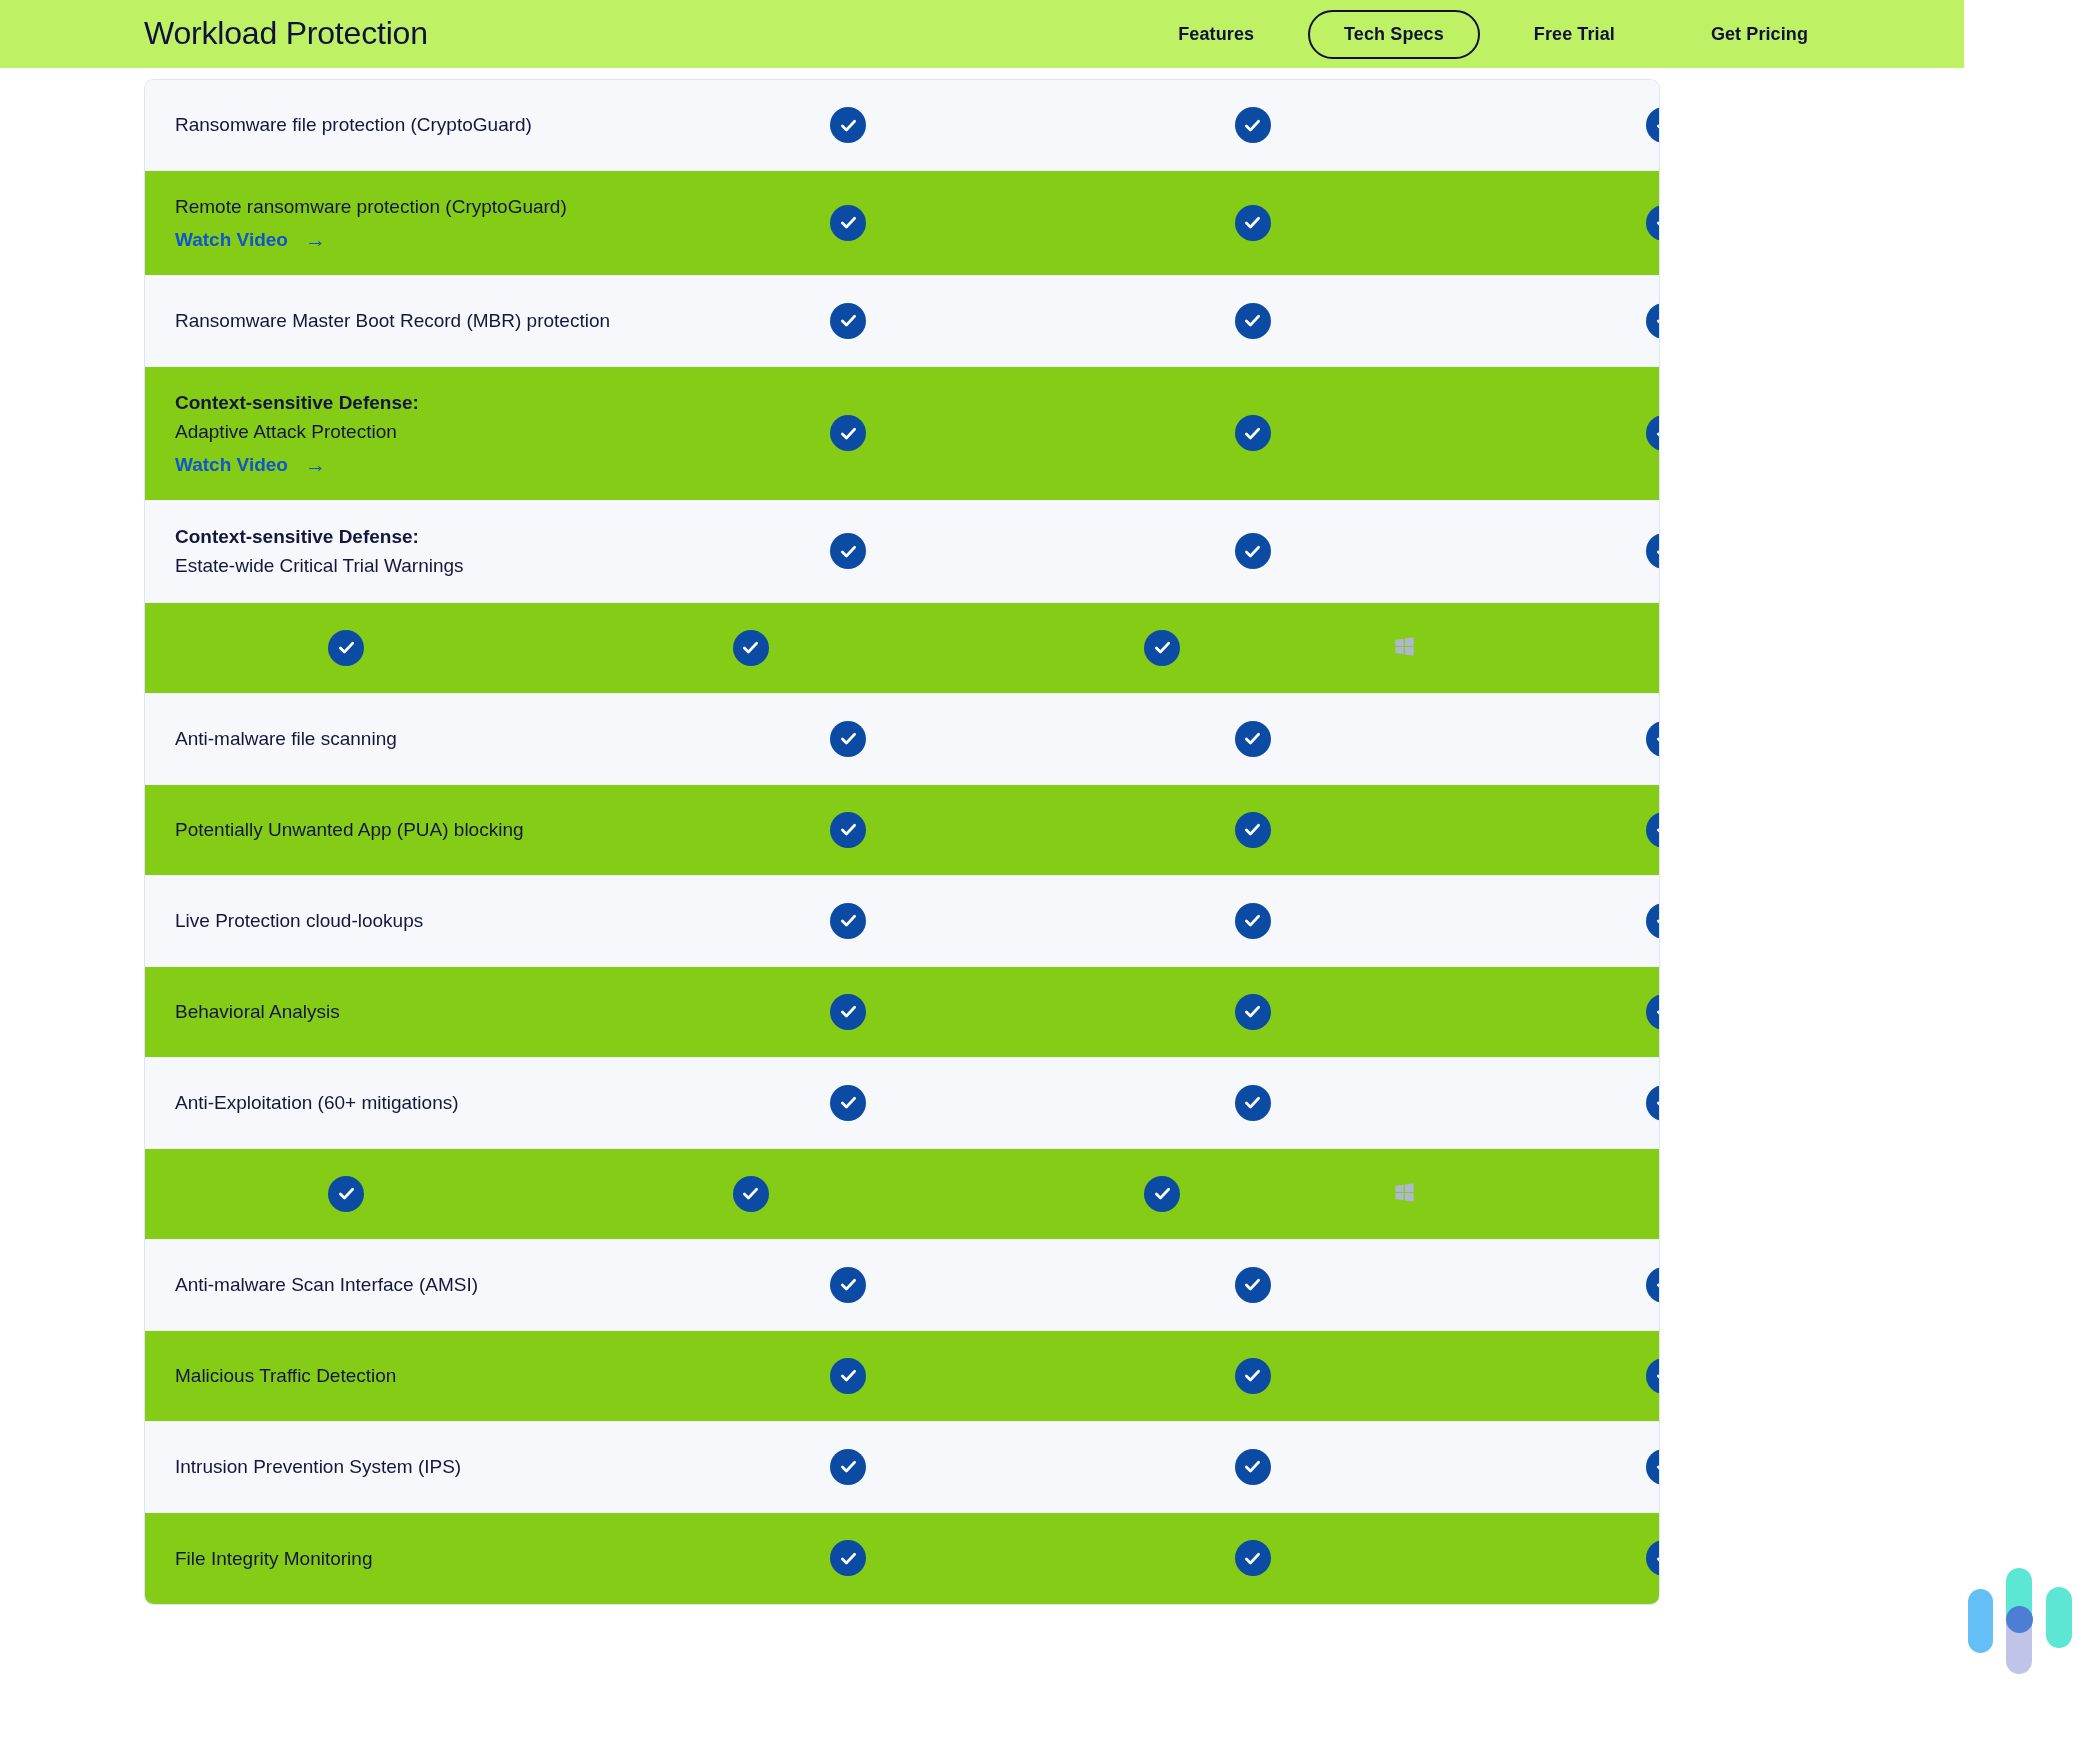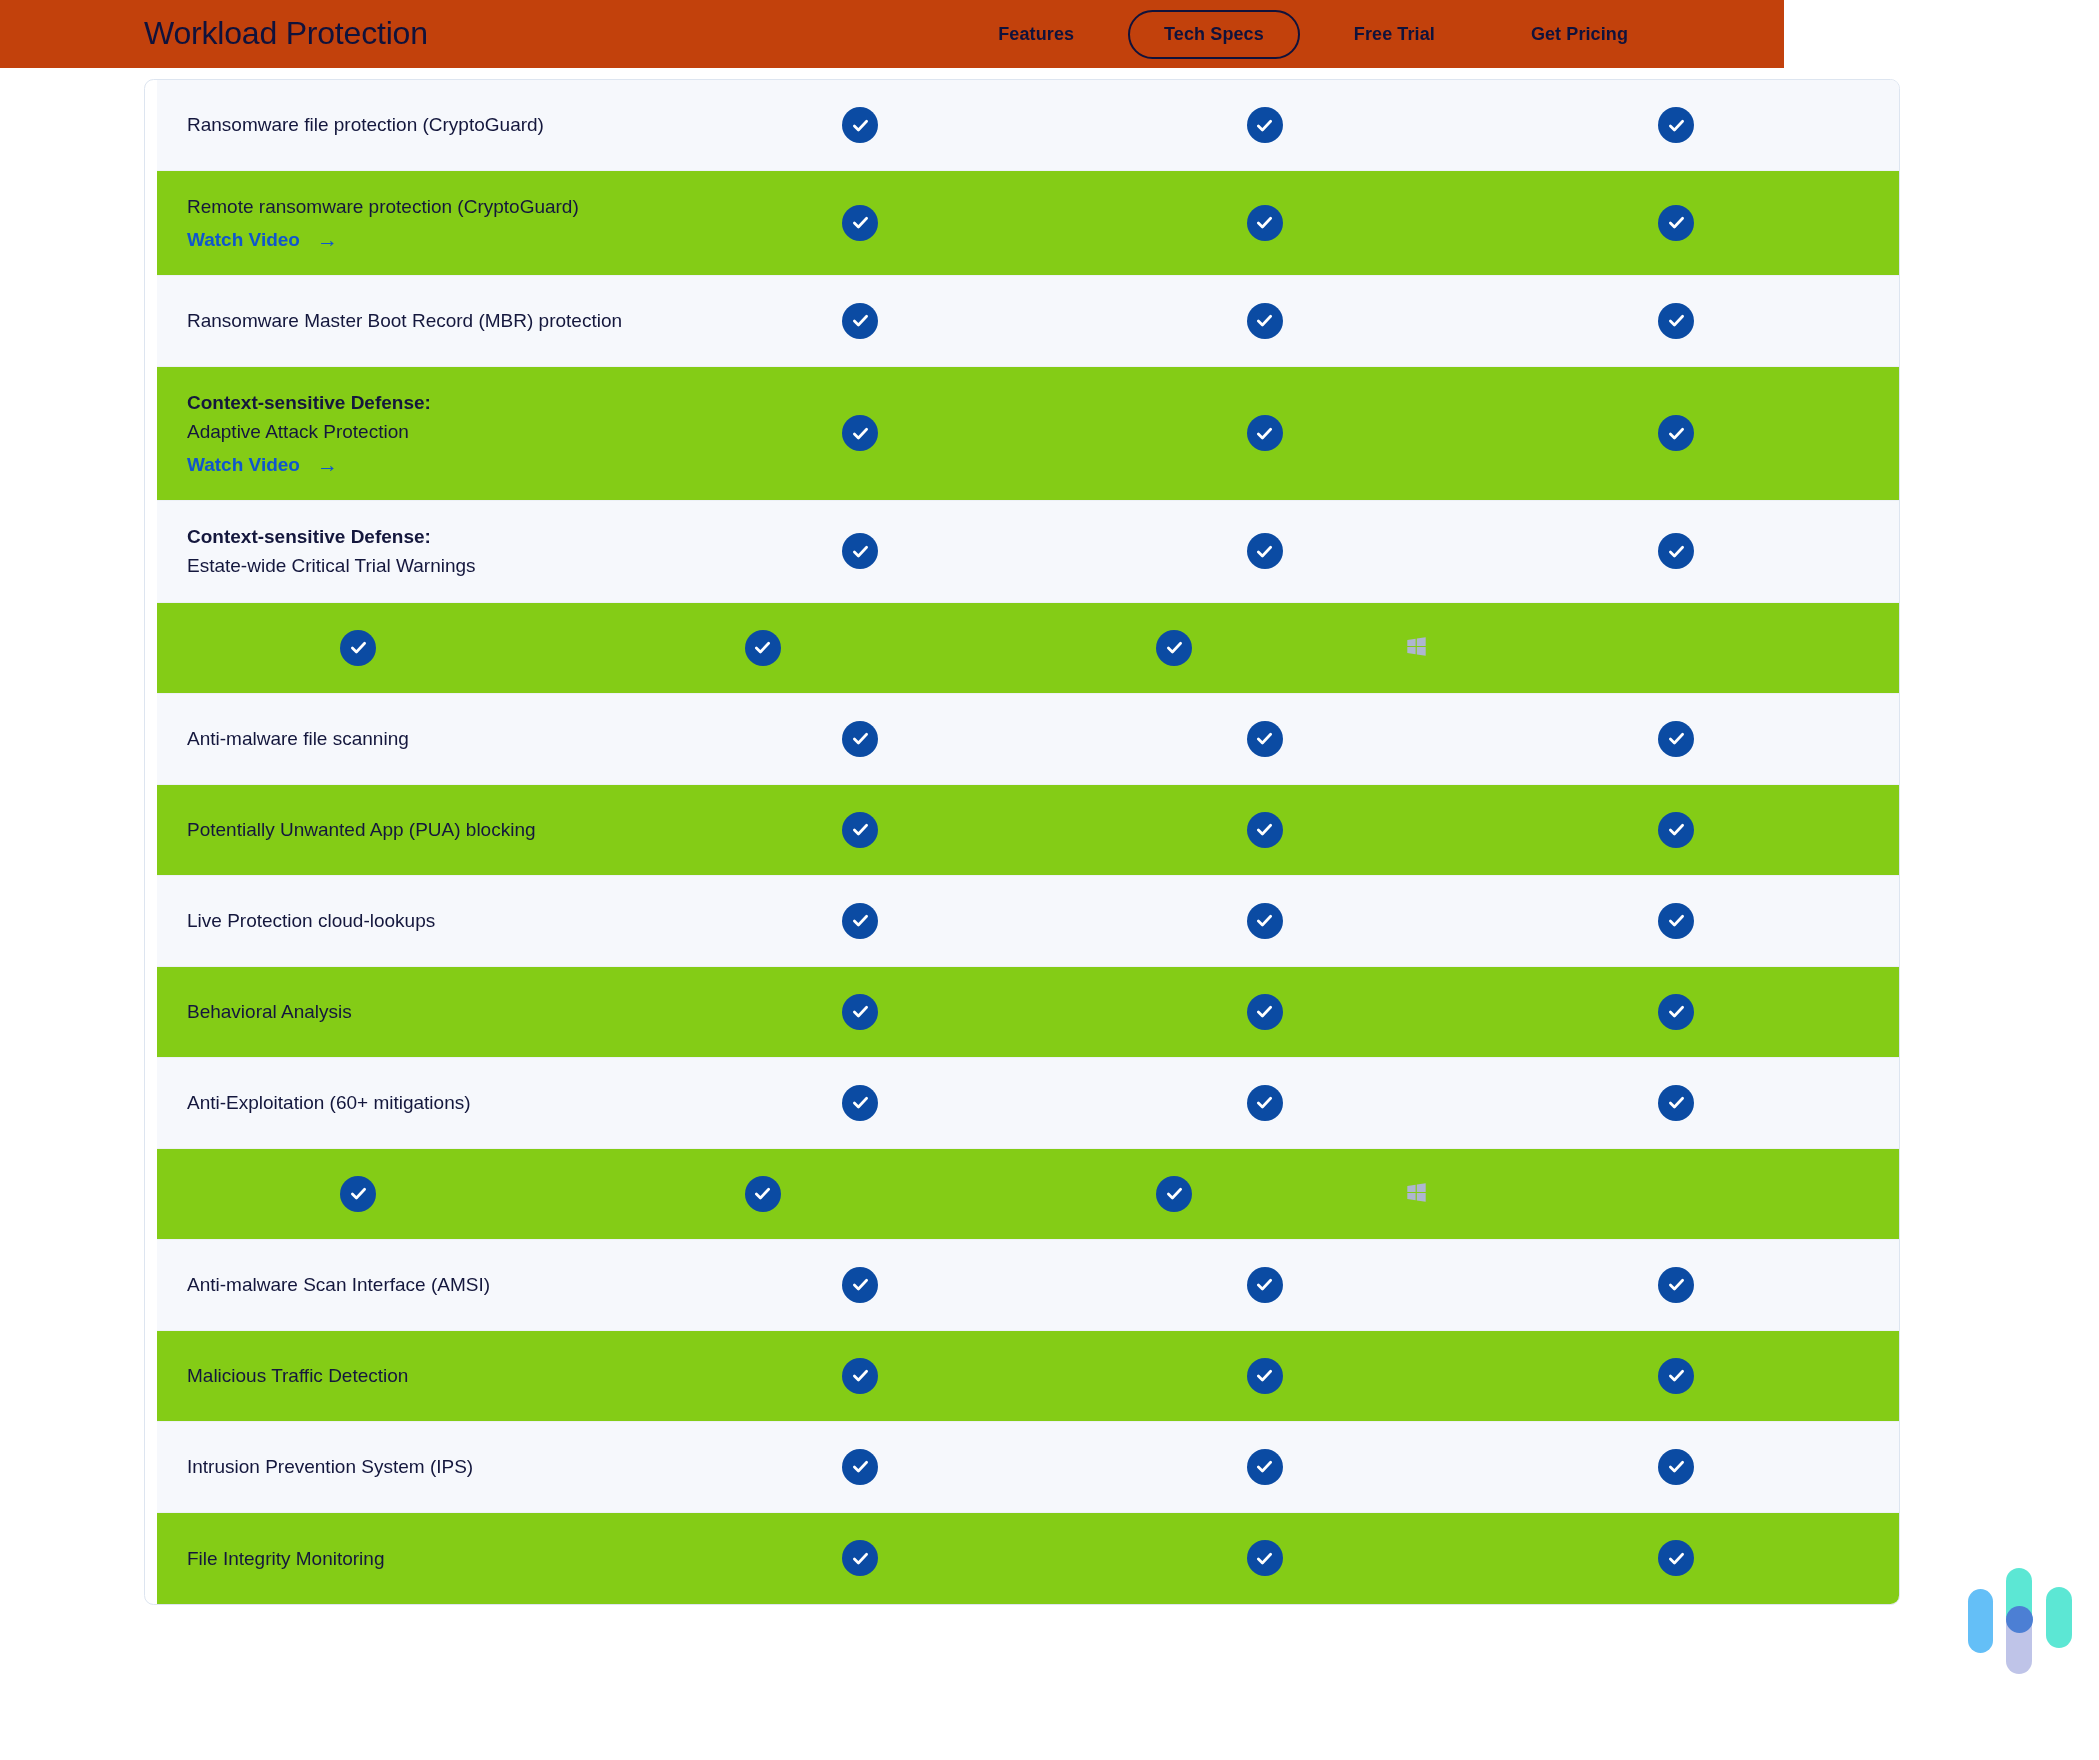--- a/index.html
+++ b/index.html
@@ -17,26 +17,26 @@
     width: 2100px;
     height: 1760px;
     background: #ffffff;
     overflow: hidden;
   }
 
   
   .header {
     position: absolute;
     top: 0; left: 0;
-    width: 1784px;
+    width: 1964px;
     height: 68px;
     display: flex;
     align-items: center;
     padding: 0 0 0 144px;
-    background: #c2410c;
+    background: #bef264;
   }
 
   .page-title {
     font-size: 32px;
     font-weight: 400;
     color: #10123B;
     letter-spacing: -0.2px;
     line-height: 1.1;
     white-space: nowrap;
   }
@@ -70,26 +70,25 @@
     border-radius: 945px;
     padding: 0 34px;
     height: 49px;
   }
 
   
   .table-card {
     position: absolute;
     left: 144px;
     top: 79px;
-    width: 1756px;
+    width: 1516px;
     border: 0.9px solid #DDE5F0;
     border-radius: 9.5px;
     overflow: hidden;
     background: #ffffff;
-    padding-left: 12px;
   }
 
   .row {
     display: flex;
     align-items: center;
     width: 100%;
     min-height: 91px;
     background: #84cc16;
     border-bottom: 0.9px solid #EDF1F7;
   }

